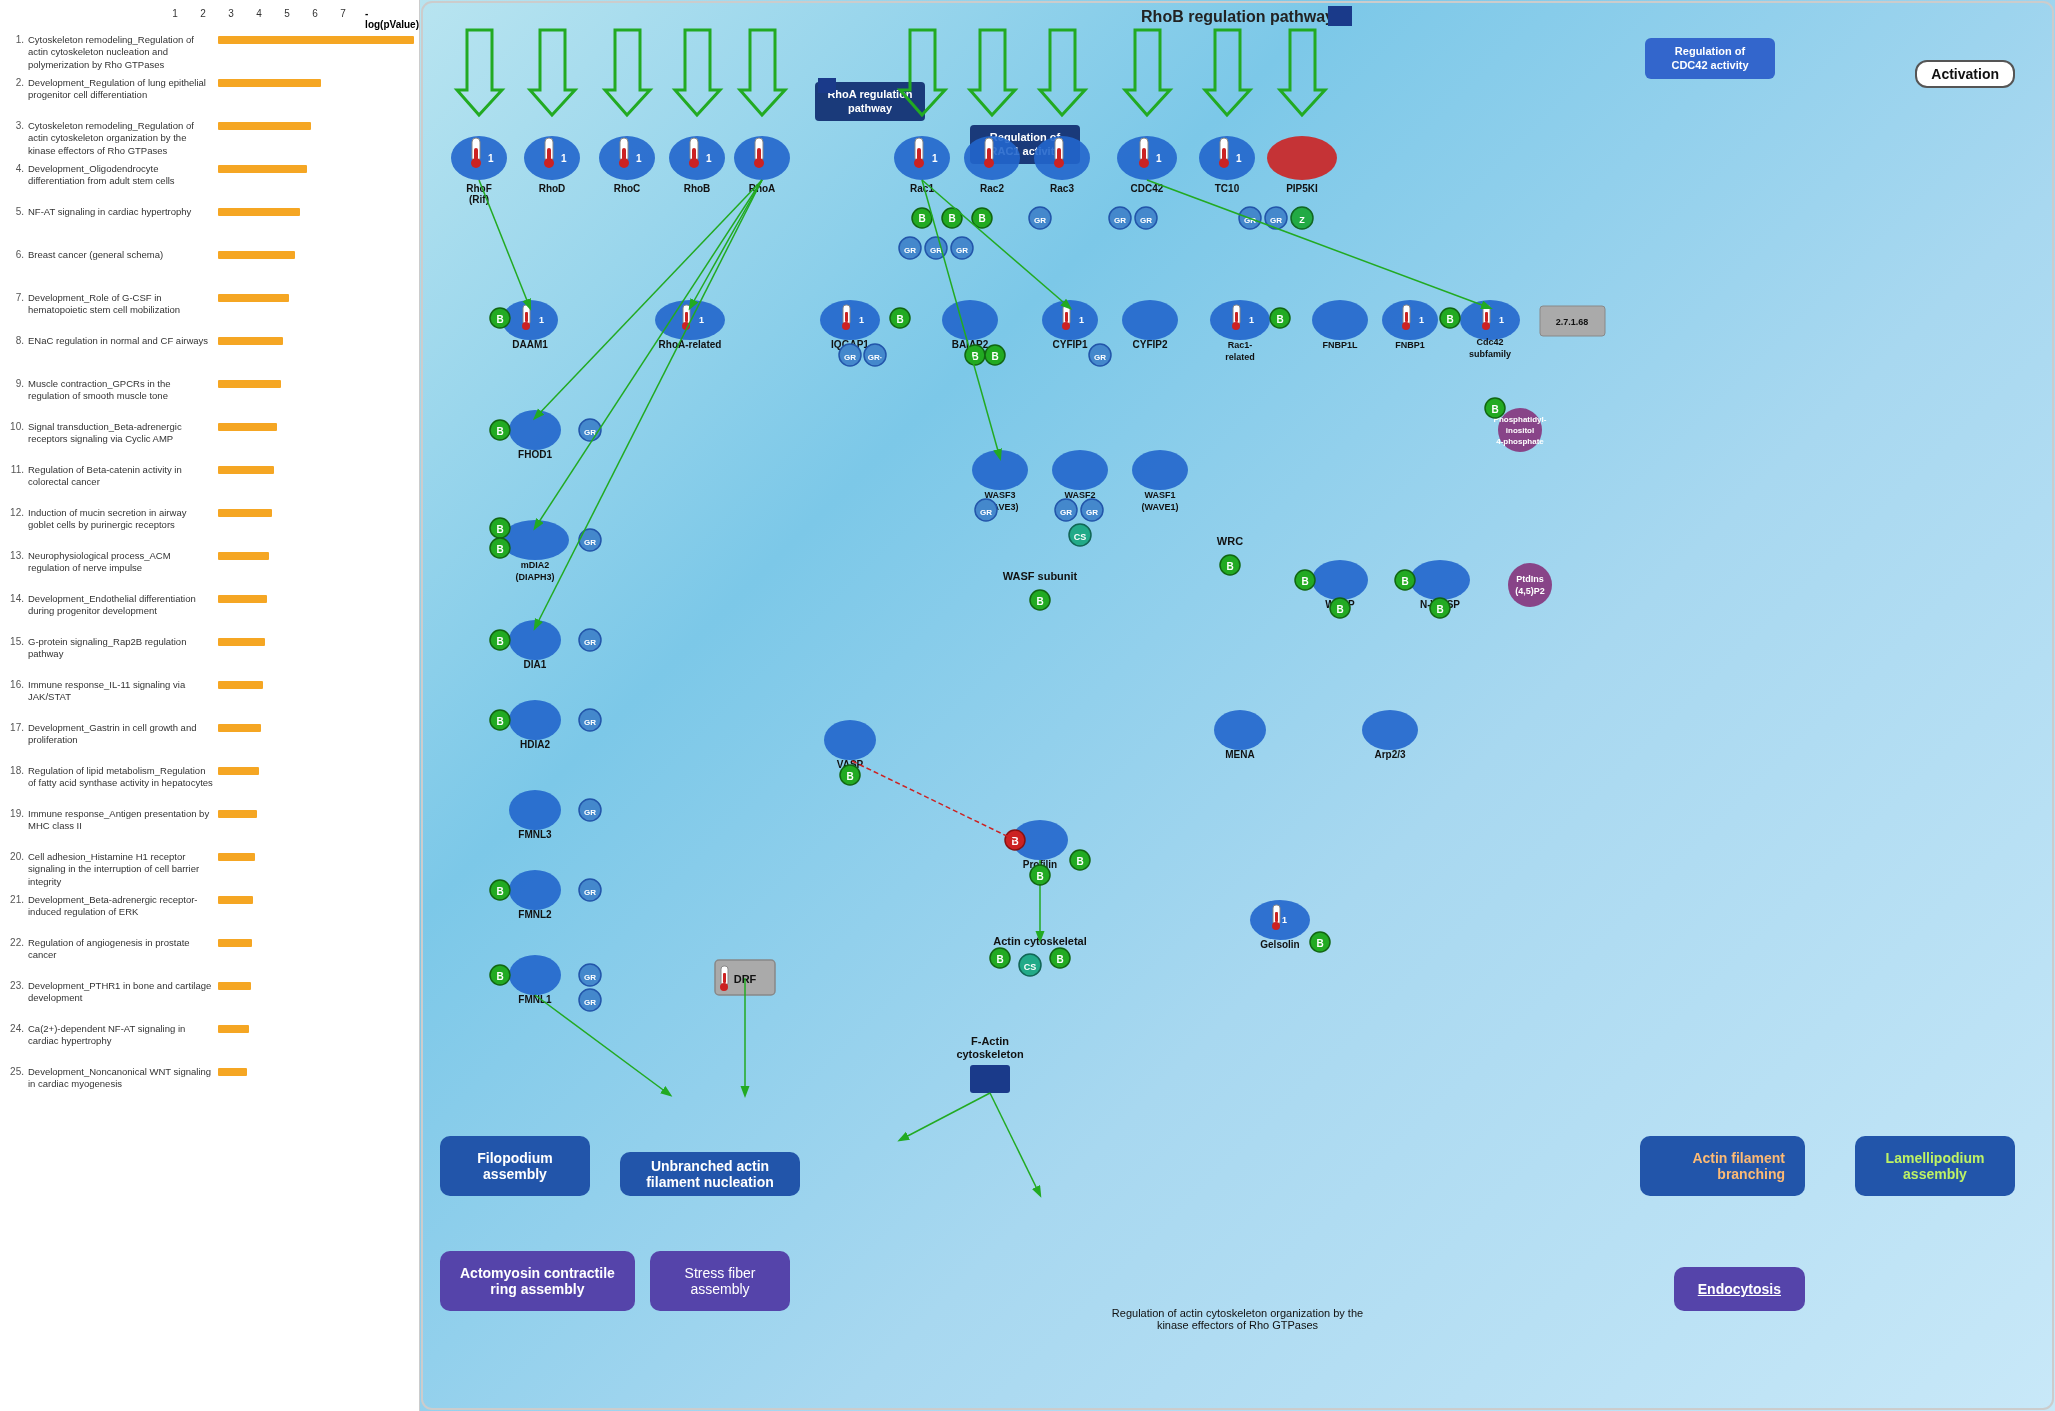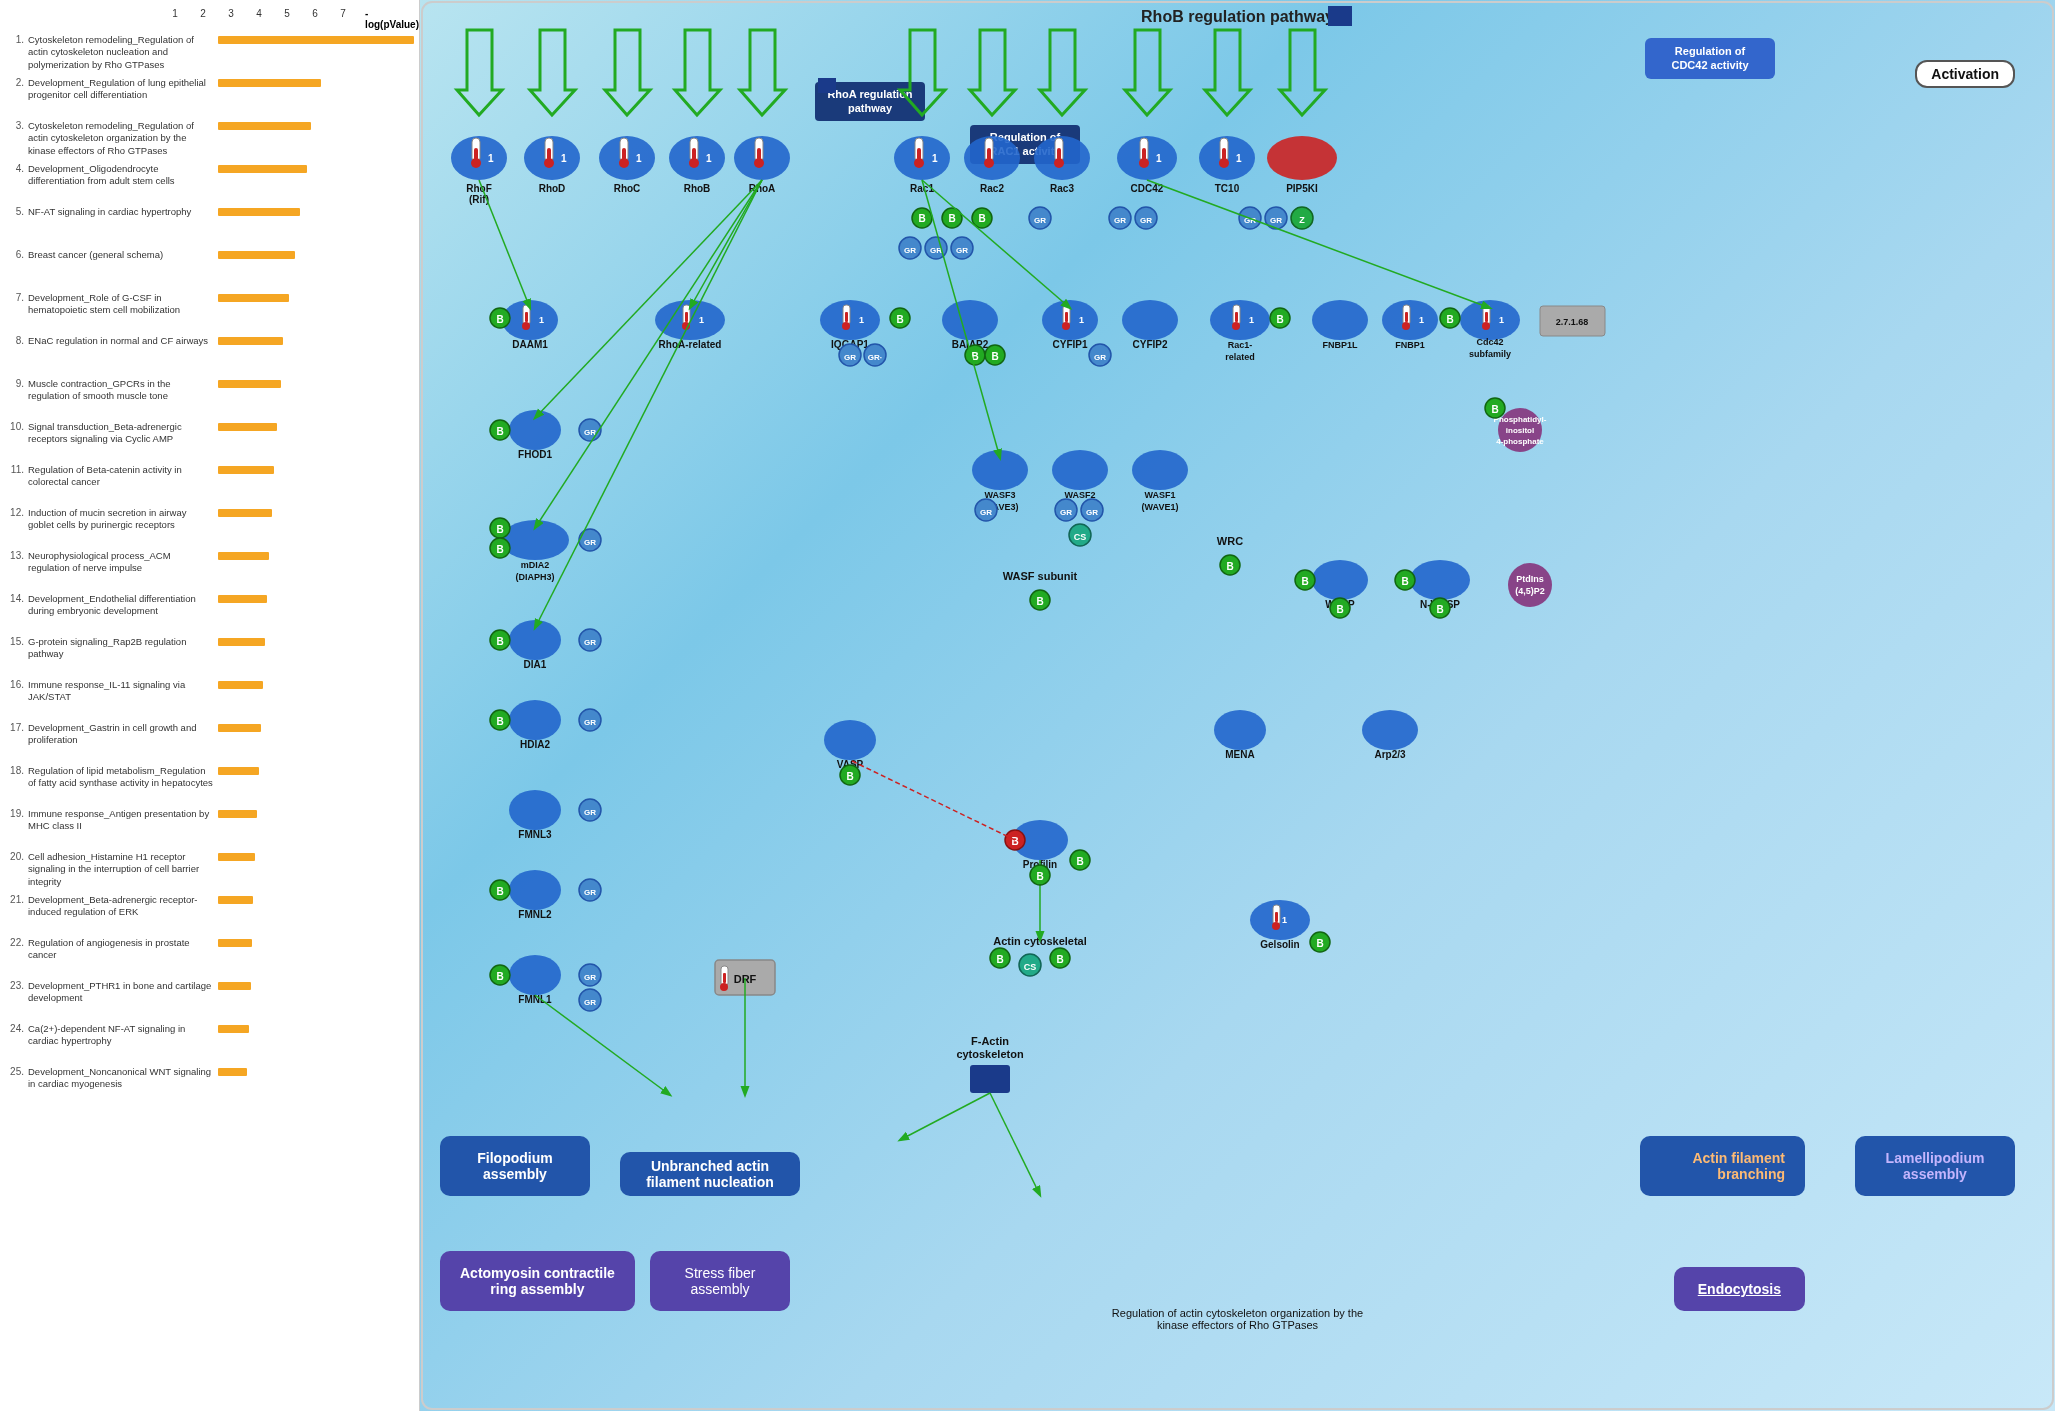--- a/index.html
+++ b/index.html
@@ -260,21 +260,21 @@
     </div>
       <div class="bar-row">
       <div class="row-number">13.</div>
       <div class="bar-label">Neurophysiological process_ACM regulation of nerve impulse</div>
       <div class="bar-container">
         <div class="bar" style="width:51.333333333333336px;"></div>
       </div>
     </div>
       <div class="bar-row">
       <div class="row-number">14.</div>
-      <div class="bar-label">Development_Endothelial differentiation during embryonic development</div>
+      <div class="bar-label">Development_Endothelial differentiation during progenitor development</div>
       <div class="bar-container">
         <div class="bar" style="width:48.53333333333333px;"></div>
       </div>
     </div>
       <div class="bar-row">
       <div class="row-number">15.</div>
       <div class="bar-label">G-protein signaling_Rap2B regulation pathway</div>
       <div class="bar-container">
         <div class="bar" style="width:46.666666666666664px;"></div>
       </div>
@@ -781,21 +781,21 @@
 
     <rect x="2" y="2" width="1631" height="1407" rx="10" fill="none" stroke="#ccc" stroke-width="2"></rect>
   </svg>
 
   <div style="position:absolute;bottom:215px;left:20px;background:#2255aa;color:white;font-size:14px;font-weight:bold;padding:14px 20px;border-radius:10px;min-width:150px;text-align:center;">Filopodium<br>assembly</div>
 
   <div style="position:absolute;bottom:215px;left:200px;background:#2255aa;color:white;font-size:14px;font-weight:bold;padding:6px 20px;border-radius:10px;min-width:180px;text-align:center;">Unbranched actin<br>filament nucleation</div>
 
   <div style="position:absolute;bottom:215px;right:250px;background:#2255aa;color:#fdba74;font-size:14px;font-weight:bold;padding:14px 20px;border-radius:10px;min-width:165px;text-align:right;">Actin filament<br>branching</div>
 
-  <div style="position:absolute;bottom:215px;right:40px;background:#2255aa;color:#c4b5fd;font-size:14px;font-weight:bold;padding:14px 20px;border-radius:10px;min-width:160px;text-align:center;">Lamellipodium<br>assembly</div>
+  <div style="position:absolute;bottom:215px;right:40px;background:#2255aa;color:#bef264;font-size:14px;font-weight:bold;padding:14px 20px;border-radius:10px;min-width:160px;text-align:center;">Lamellipodium<br>assembly</div>
 
   <div style="position:absolute;bottom:100px;left:20px;background:#5544aa;color:white;font-size:14px;font-weight:bold;padding:14px 20px;border-radius:10px;min-width:185px;text-align:center;">Actomyosin contractile<br>ring assembly</div>
 
   <div style="position:absolute;bottom:100px;left:230px;background:#5544aa;color:white;font-size:14px;font-weight:normal;padding:14px 20px;border-radius:10px;min-width:140px;text-align:center;">Stress fiber<br>assembly</div>
 
   <div style="position:absolute;bottom:100px;right:250px;background:#5544aa;color:white;font-size:14px;font-weight:bold;padding:14px 24px;border-radius:10px;min-width:120px;text-align:center;text-decoration:underline;">Endocytosis</div>
 
   <div style="position:absolute;bottom:80px;left:400px;right:400px;font-size:11px;color:#111;text-align:center;font-weight:normal;">Regulation of actin cytoskeleton organization by the<br>kinase effectors of Rho GTPases</div>
 
 </div>

